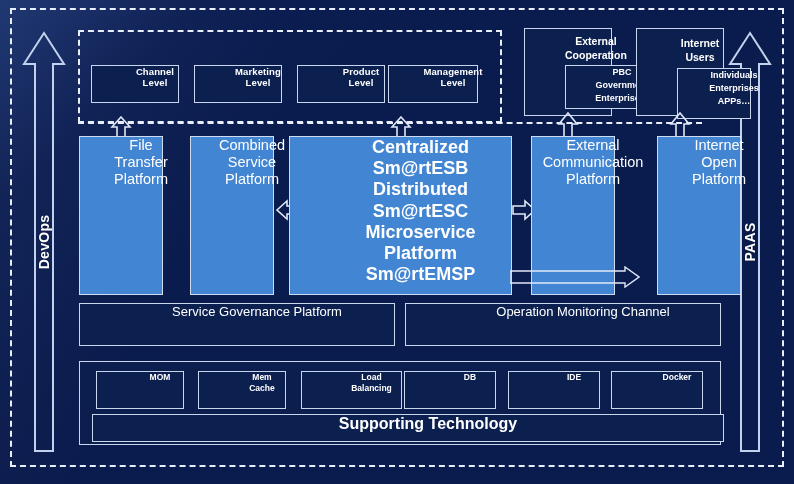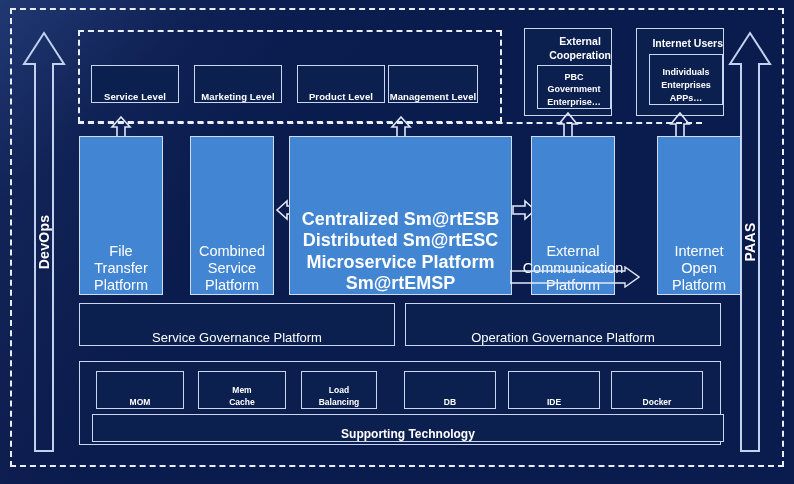--- a/index.html
+++ b/index.html
@@ -18,24 +18,25 @@
       linear-gradient(135deg, rgba(42,72,140,0.55) 0%, rgba(20,42,100,0.25) 16%, rgba(10,27,77,0.0) 34%),
       linear-gradient(115deg, rgba(255,255,255,0.045) 0%, rgba(255,255,255,0.0) 30%);
     color: #ffffff;
   }
 
   
   .box {
     position: absolute;
     box-sizing: border-box;
     display: flex;
-    align-items: flex-end;
+    align-items: flex-start;
     justify-content: center;
     text-align: center;
     line-height: 1.18;
+    padding-left: 40px;
   }
   .dark-box {
     border: 1px solid #c8d6ee;
     background: #0c2050;
   }
   .blue-box {
     border: 1px solid #cfdcf0;
     background: #4285d2;
   }
   .dashed-box {
@@ -54,21 +55,21 @@
   }
 
   
   .t-level      { font-size: 9.5px;  font-weight: bold; letter-spacing: .1px; }
   .t-platform   { font-size: 14.5px; font-weight: 400; }
   .t-esb        { font-size: 18px; font-weight: bold; }
   .t-header     { font-size: 10.5px; font-weight: bold; line-height: 1.35; }
   .t-sub        { font-size: 9px;    font-weight: bold; line-height: 1.4; }
   .t-gov        { font-size: 13px;   font-weight: 400; }
   .t-tech       { font-size: 8.5px;  font-weight: bold; line-height: 1.35; }
-  .t-support    { font-size: 12px;   font-weight: bold; }
+  .t-support    { font-size: 16px;   font-weight: bold; }
 
   
   .side-arrow {
     position: absolute;
   }
   .side-arrow svg { display: block; }
   .side-arrow .v-label {
     position: absolute;
     left: 50%;
     top: 50%;
@@ -101,21 +102,21 @@
   <div class="side-arrow" style="left:728px; top:30px; width:44px; height:424px;">
     <svg width="44" height="424" viewBox="0 0 44 424">
       <polygon points="22,3 42,34 31,34 31,421 13,421 13,34 2,34" fill="none" stroke="#c2d2ee" stroke-width="2"></polygon>
     </svg>
     <span class="v-label">PAAS</span>
   </div>
 
   <div class="dashed-box" style="left:78px; top:30px; width:424px; height:93px;"></div>
 
   <div class="box dark-box" style="left:91px; top:65px; width:88px; height:38px;">
-    <span class="lbl t-level">Service Level</span>
+    <span class="lbl t-level">Channel Level</span>
   </div>
   <div class="box dark-box" style="left:194px; top:65px; width:88px; height:38px;">
     <span class="lbl t-level">Marketing Level</span>
   </div>
   <div class="box dark-box" style="left:297px; top:65px; width:88px; height:38px;">
     <span class="lbl t-level">Product Level</span>
   </div>
   <div class="box dark-box" style="left:388px; top:65px; width:90px; height:38px;">
     <span class="lbl t-level">Management Level</span>
   </div>
@@ -206,33 +207,33 @@
   <div class="conn" style="left:510px; top:266px; width:130px; height:22px;">
     <svg width="130" height="22" viewBox="0 0 130 22">
       <polygon points="0,5 115,5 115,1 129,11 115,21 115,17 0,17" fill="none" stroke="#dfe8f8" stroke-width="1.4"></polygon>
     </svg>
   </div>
 
   <div class="box dark-box" style="left:79px; top:303px; width:316px; height:43px;">
     <span class="lbl t-gov">Service Governance Platform</span>
   </div>
   <div class="box dark-box" style="left:405px; top:303px; width:316px; height:43px;">
-    <span class="lbl t-gov">Operation Governance Platform</span>
+    <span class="lbl t-gov">Operation Monitoring Channel</span>
   </div>
 
   <div class="box dark-box" style="left:79px; top:361px; width:642px; height:84px; background:#0b1e4d;"></div>
 
   <div class="box dark-box" style="left:96px; top:371px; width:88px; height:38px;">
     <span class="lbl t-tech">MOM</span>
   </div>
   <div class="box dark-box" style="left:198px; top:371px; width:88px; height:38px;">
     <span class="lbl t-tech">Mem
 Cache</span>
   </div>
-  <div class="box dark-box" style="left:301px; top:371px; width:76px; height:38px;">
+  <div class="box dark-box" style="left:301px; top:371px; width:101px; height:38px;">
     <span class="lbl t-tech">Load
 Balancing</span>
   </div>
   <div class="box dark-box" style="left:404px; top:371px; width:92px; height:38px;">
     <span class="lbl t-tech">DB</span>
   </div>
   <div class="box dark-box" style="left:508px; top:371px; width:92px; height:38px;">
     <span class="lbl t-tech">IDE</span>
   </div>
   <div class="box dark-box" style="left:611px; top:371px; width:92px; height:38px;">

